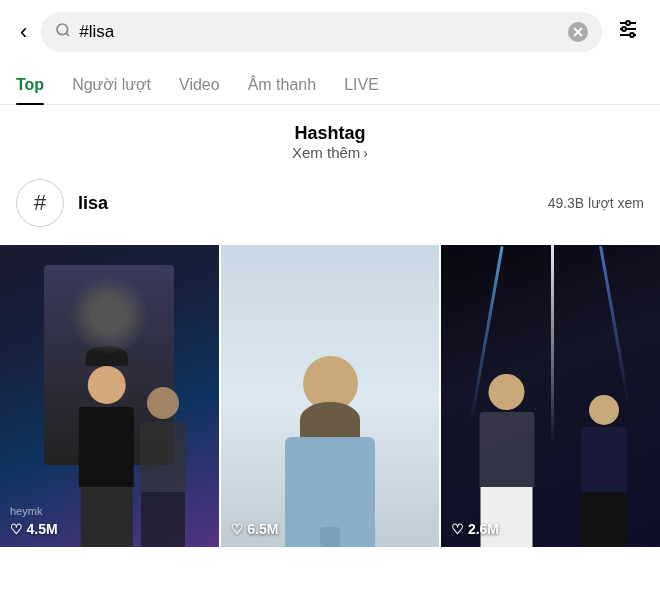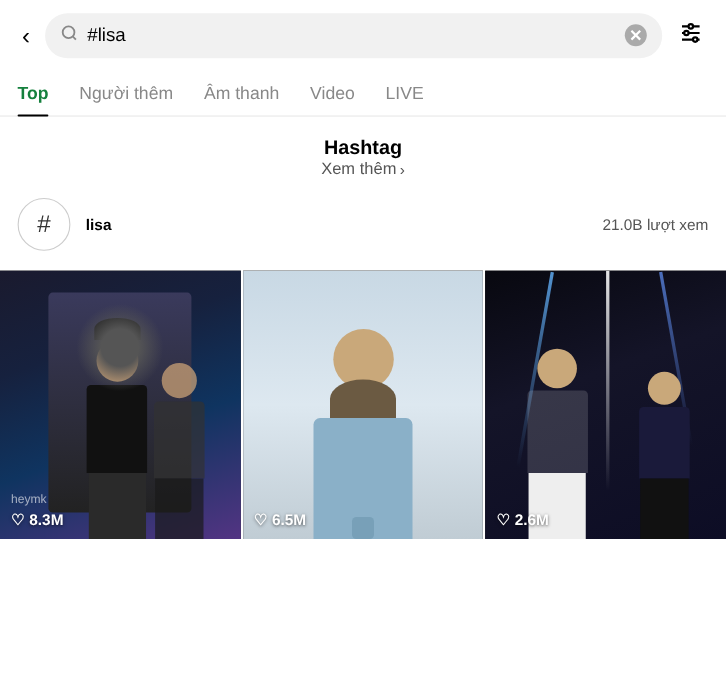--- a/index.html
+++ b/index.html
@@ -143,35 +143,35 @@
       border-radius: 50%;
       border: 1.5px solid #ccc;
       display: flex;
       align-items: center;
       justify-content: center;
       font-size: 22px;
       color: #333;
       flex-shrink: 0;
     }
     .hashtag-name {
-      font-size: 14px;
+      font-size: 18px;
       font-weight: 600;
       color: #000;
     }
     .hashtag-views {
       font-size: 14px;
       color: #555;
     }
 
     
     .video-grid {
       display: flex;
       gap: 2px;
       padding: 0;
-      height: 244px;
+      height: 302px;
     }
     .video-card {
       flex: 1;
       position: relative;
       overflow: hidden;
       background: #222;
     }
     .video-likes {
       position: absolute;
       bottom: 10px;
@@ -357,42 +357,42 @@
       <line x1="10" y1="12" x2="20" y2="12"></line>
       <circle cx="16" cy="18" r="2"></circle>
       <line x1="4" y1="18" x2="14" y2="18"></line>
       <line x1="18" y1="18" x2="20" y2="18"></line>
     </svg>
   </div>
 </div>
 
 <div class="tabs">
   <div class="tab active">Top</div>
-  <div class="tab">Người thêm</div>
+  <div class="tab">Người lượt</div>
+  <div class="tab">Video</div>
   <div class="tab">Âm thanh</div>
-  <div class="tab">Video</div>
   <div class="tab">LIVE</div>
 </div>
 
 <div class="section-header">
   <span class="section-title">Hashtag</span>
   <span class="see-more">
     <span>Xem thêm</span>
     <span class="see-more-chevron">›</span>
   </span>
 </div>
 
 <div class="hashtag-row">
   <div class="hashtag-left">
     <div class="hashtag-icon">
       <span>#</span>
     </div>
     <span class="hashtag-name">lisa</span>
   </div>
-  <span class="hashtag-views">21.0B lượt xem</span>
+  <span class="hashtag-views">49.3B lượt xem</span>
 </div>
 
 <div class="video-grid">
 
   <div class="video-card">
     <div class="video-bg">
 
       <div class="figure-1">
         <div class="fig1-hair"></div>
         <div class="fig1-head"></div>
@@ -401,21 +401,21 @@
       </div>
       <div class="figure-2">
         <div class="fig2-head"></div>
         <div class="fig2-top"></div>
         <div class="fig2-bottom"></div>
       </div>
     </div>
     <div class="watermark">heymk</div>
     <div class="video-likes">
       <span class="heart-icon">♡</span>
-      <span>8.3M</span>
+      <span>4.5M</span>
     </div>
   </div>
 
   <div class="video-card">
     <div class="video-bg" style="background: linear-gradient(180deg, #c8d8e4 0%, #dde8f0 50%, #c0ccd4 100%);">
 
       <div class="figure-blue">
         <div class="figb-head"></div>
         <div class="figb-hair"></div>
         <div class="figb-shirt">

